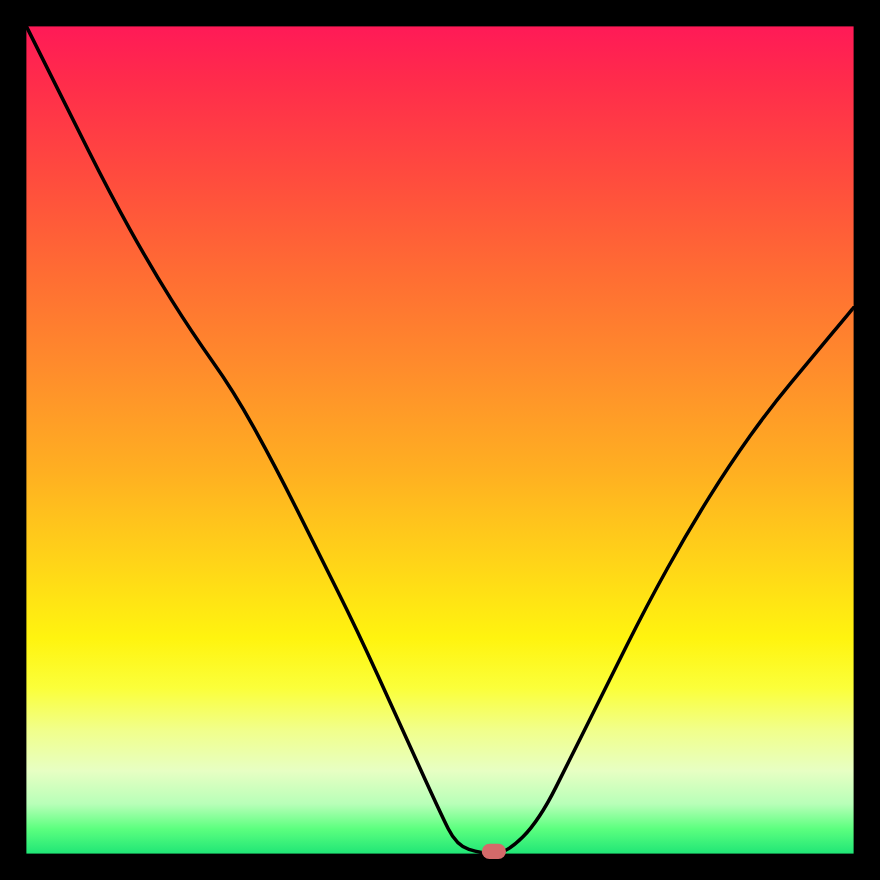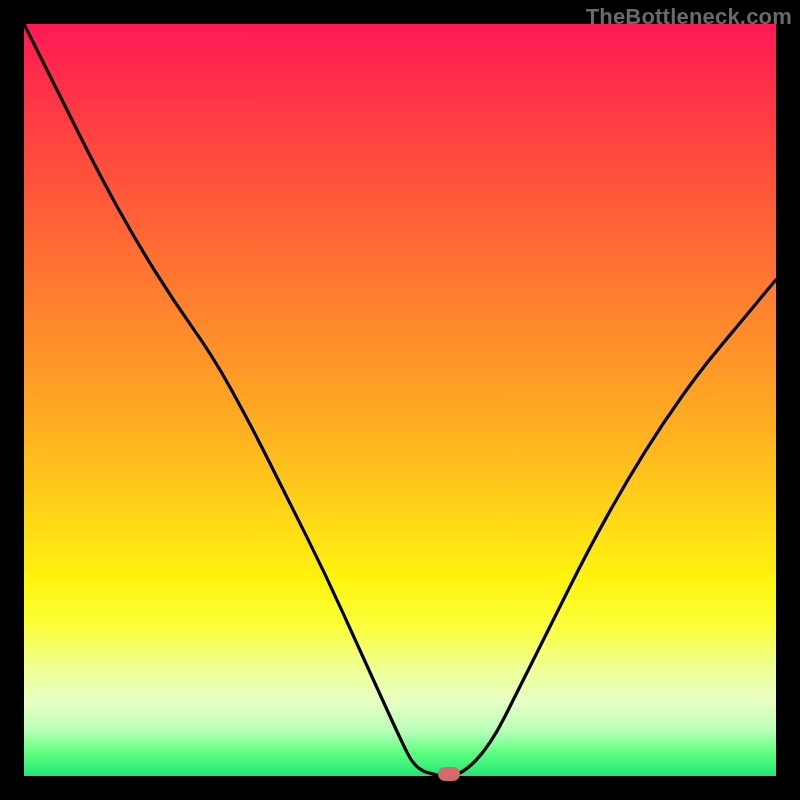--- a/index.html
+++ b/index.html
@@ -72,14 +72,13 @@
 </head>
 <body>
 
 <div class="frame">
   <div class="plot">
     <svg class="curve" viewBox="0 0 752 752" preserveAspectRatio="none">
       <path fill="none" stroke="#000" stroke-width="3.2" stroke-linecap="round" stroke-linejoin="round" d="M 0.0 0.0 Q 37.6 75.2 56.4 112.8 Q 75.2 150.4 94.0 184.2 Q 112.8 218.1 131.6 248.2 Q 150.4 278.2 169.2 304.6 Q 188.0 330.9 206.8 364.7 Q 225.6 398.6 244.4 436.2 Q 263.2 473.8 282.0 511.4 Q 300.8 549.0 319.6 590.3 Q 338.4 631.7 357.2 673.0 Q 376.0 714.4 383.5 729.4 Q 391.0 744.5 402.3 748.2 Q 413.6 752.0 424.9 752.0 Q 436.2 752.0 451.2 737.0 Q 466.2 721.9 481.3 691.8 Q 496.3 661.8 511.4 631.7 Q 526.4 601.6 545.2 564.0 Q 564.0 526.4 582.8 492.6 Q 601.6 458.7 620.4 428.6 Q 639.2 398.6 658.0 372.2 Q 676.8 345.9 695.6 323.4 Q 714.4 300.8 733.2 278.2 T 752.0 255.7"></path>
     </svg>
     <div class="marker" style="left: 413.88px; top: 743px; background: rgb(212, 106, 106);"></div>
   </div>
-  <div class="watermark">TheBottleneck.com</div>
 </div>
 
 </body></html>

